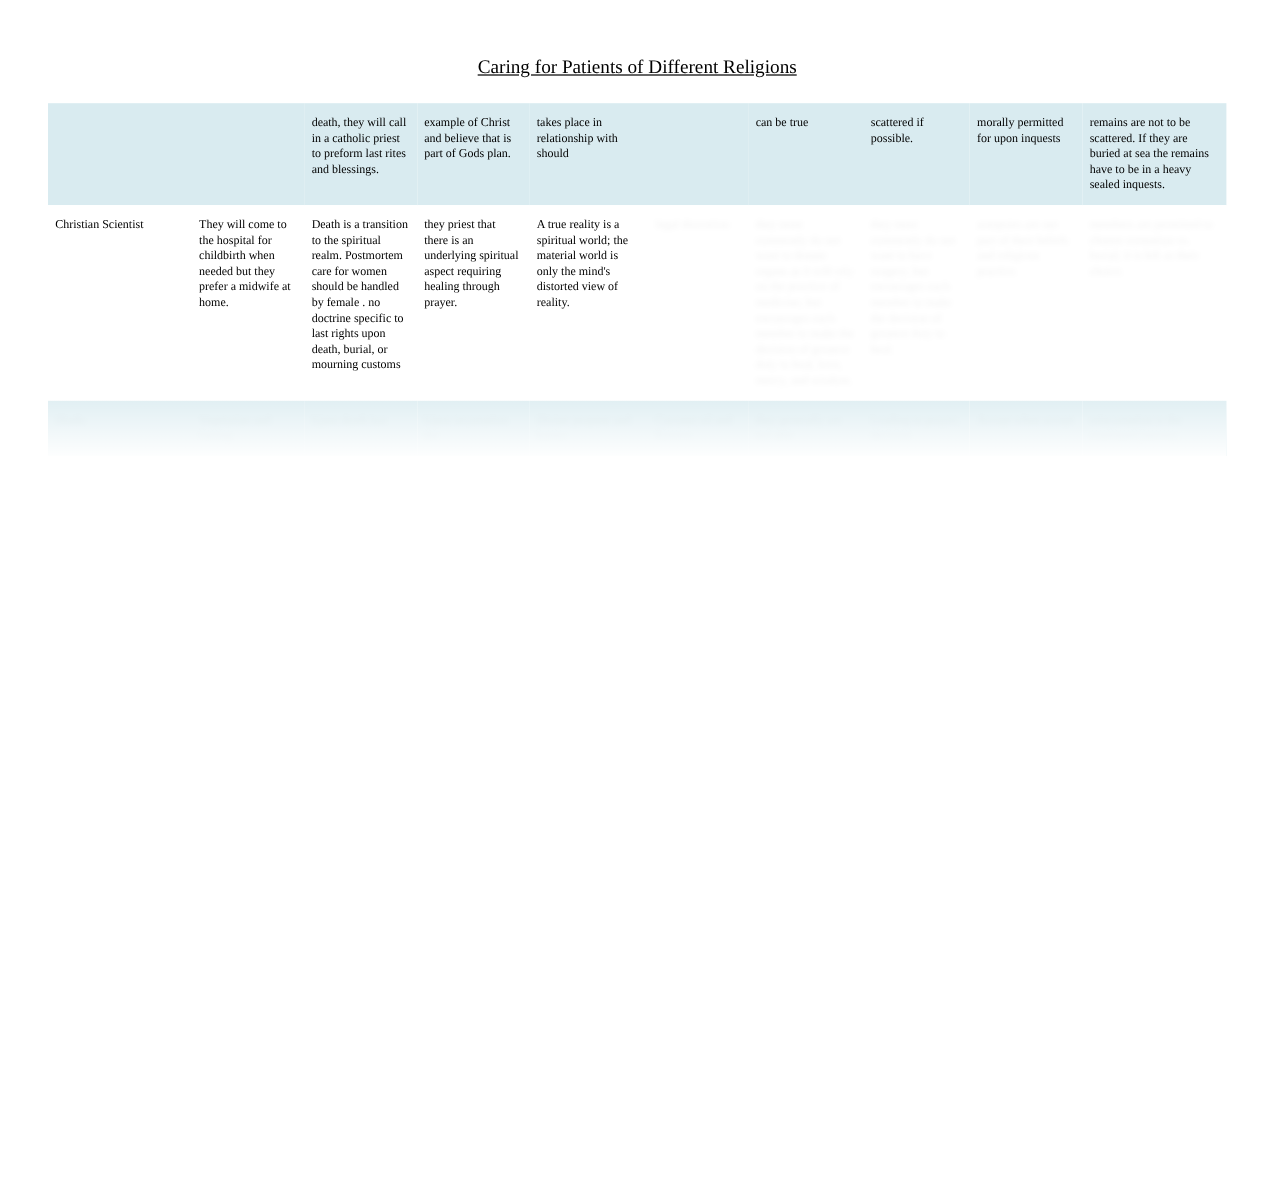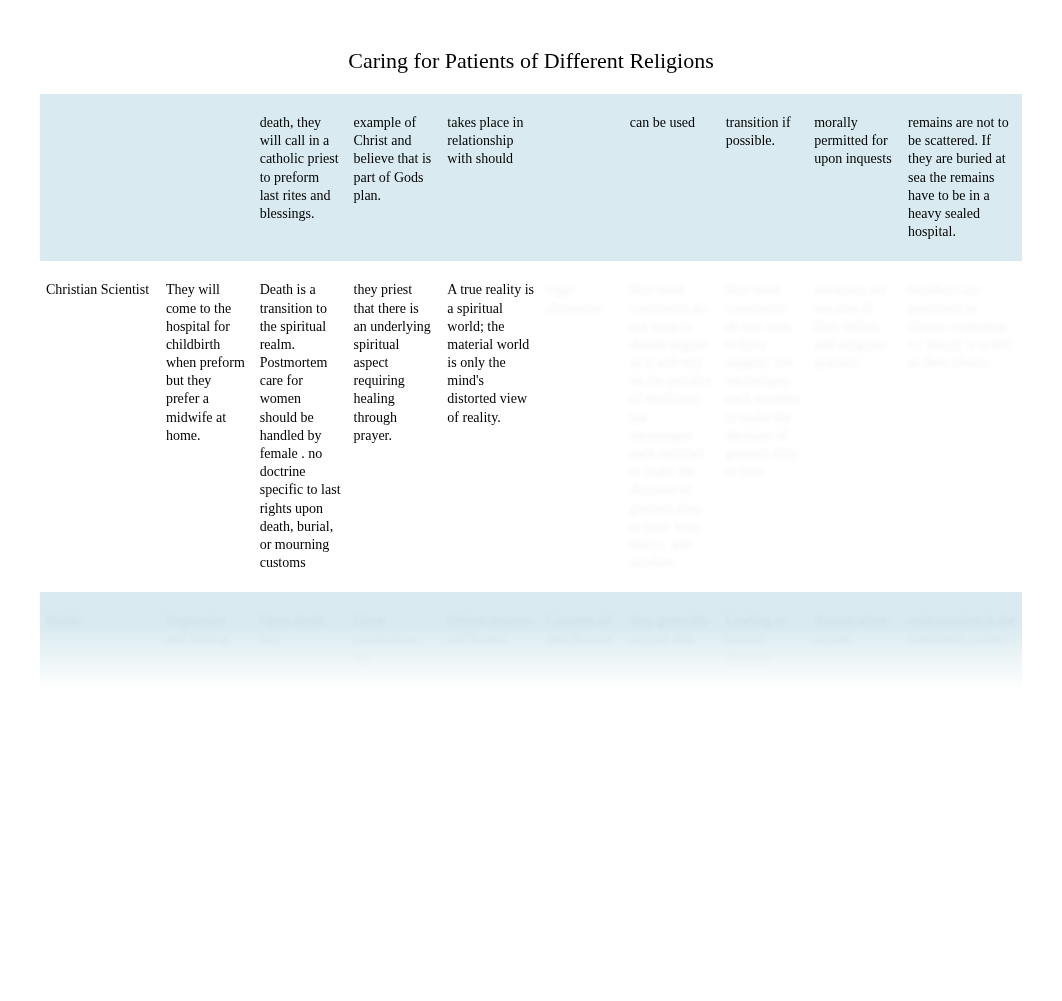--- a/index.html
+++ b/index.html
@@ -4,37 +4,38 @@
   <style>
     body {
       margin: 0;
       padding: 0;
       font-family: "Times New Roman", serif;
       background: #ffffff;
       width: 1062px;
     }
     .page-title {
       text-align: center;
-      font-size: 22px;
+      font-size: 16px;
       padding-top: 48px;
       padding-bottom: 20px;
       color: #000;
+      text-decoration: underline;
     }
     .table-wrap {
       margin: 0 40px;
     }
     table {
       width: 100%;
       border-collapse: collapse;
       table-layout: fixed;
     }
     td {
       vertical-align: top;
-      padding: 20px 6px;
-      font-size: 14px;
+      padding: 10px 6px;
+      font-size: 10px;
       line-height: 1.3;
       color: #000;
     }
     tr.shaded td {
       background: #d9ebf0;
     }
     tr.plain td {
       background: #ffffff;
       margin-top: 36px;
     }
@@ -88,29 +89,29 @@
     </colgroup>
     <tbody>
 
       <tr class="shaded">
         <td></td>
         <td></td>
         <td>death, they will call in a catholic priest to preform last rites and blessings.</td>
         <td>example of Christ and believe that is part of Gods plan.</td>
         <td>takes place in relationship with should</td>
         <td></td>
-        <td>can be used</td>
-        <td>transition if possible.</td>
+        <td>can be true</td>
+        <td>scattered if possible.</td>
         <td>morally permitted for upon inquests</td>
-        <td>remains are not to be scattered. If they are buried at sea the remains have to be in a heavy sealed hospital.</td>
+        <td>remains are not to be scattered. If they are buried at sea the remains have to be in a heavy sealed inquests.</td>
       </tr>
 
       <tr class="plain">
         <td>Christian Scientist</td>
-        <td>They will come to the hospital for childbirth when preform but they prefer a midwife at home.</td>
+        <td>They will come to the hospital for childbirth when needed but they prefer a midwife at home.</td>
         <td>Death is a transition to the spiritual realm. Postmortem care for women should be handled by female . no doctrine specific to last rights upon death, burial, or mourning customs</td>
         <td>they priest that there is an underlying spiritual aspect requiring healing through prayer.</td>
         <td>A true reality is a spiritual world; the material world is only the mind's distorted view of reality.</td>
         <td><span class="blurred">legal discretion</span></td>
         <td><span class="blurred">they most commonly do not want to donate organs as it will rely on the practice of medicine; but encourages each member to make the decision of greatest duty to heal, love, mercy, and wisdom.</span></td>
         <td><span class="blurred">they most commonly do not want to have surgery; but encourages each member to make the decision of greatest duty to heal.</span></td>
         <td><span class="blurred">autopsies are not part of their beliefs and religious practice.</span></td>
         <td><span class="blurred">members are permitted to choose cremation vs. burial; it is left as their choice.</span></td>
       </tr>
 

